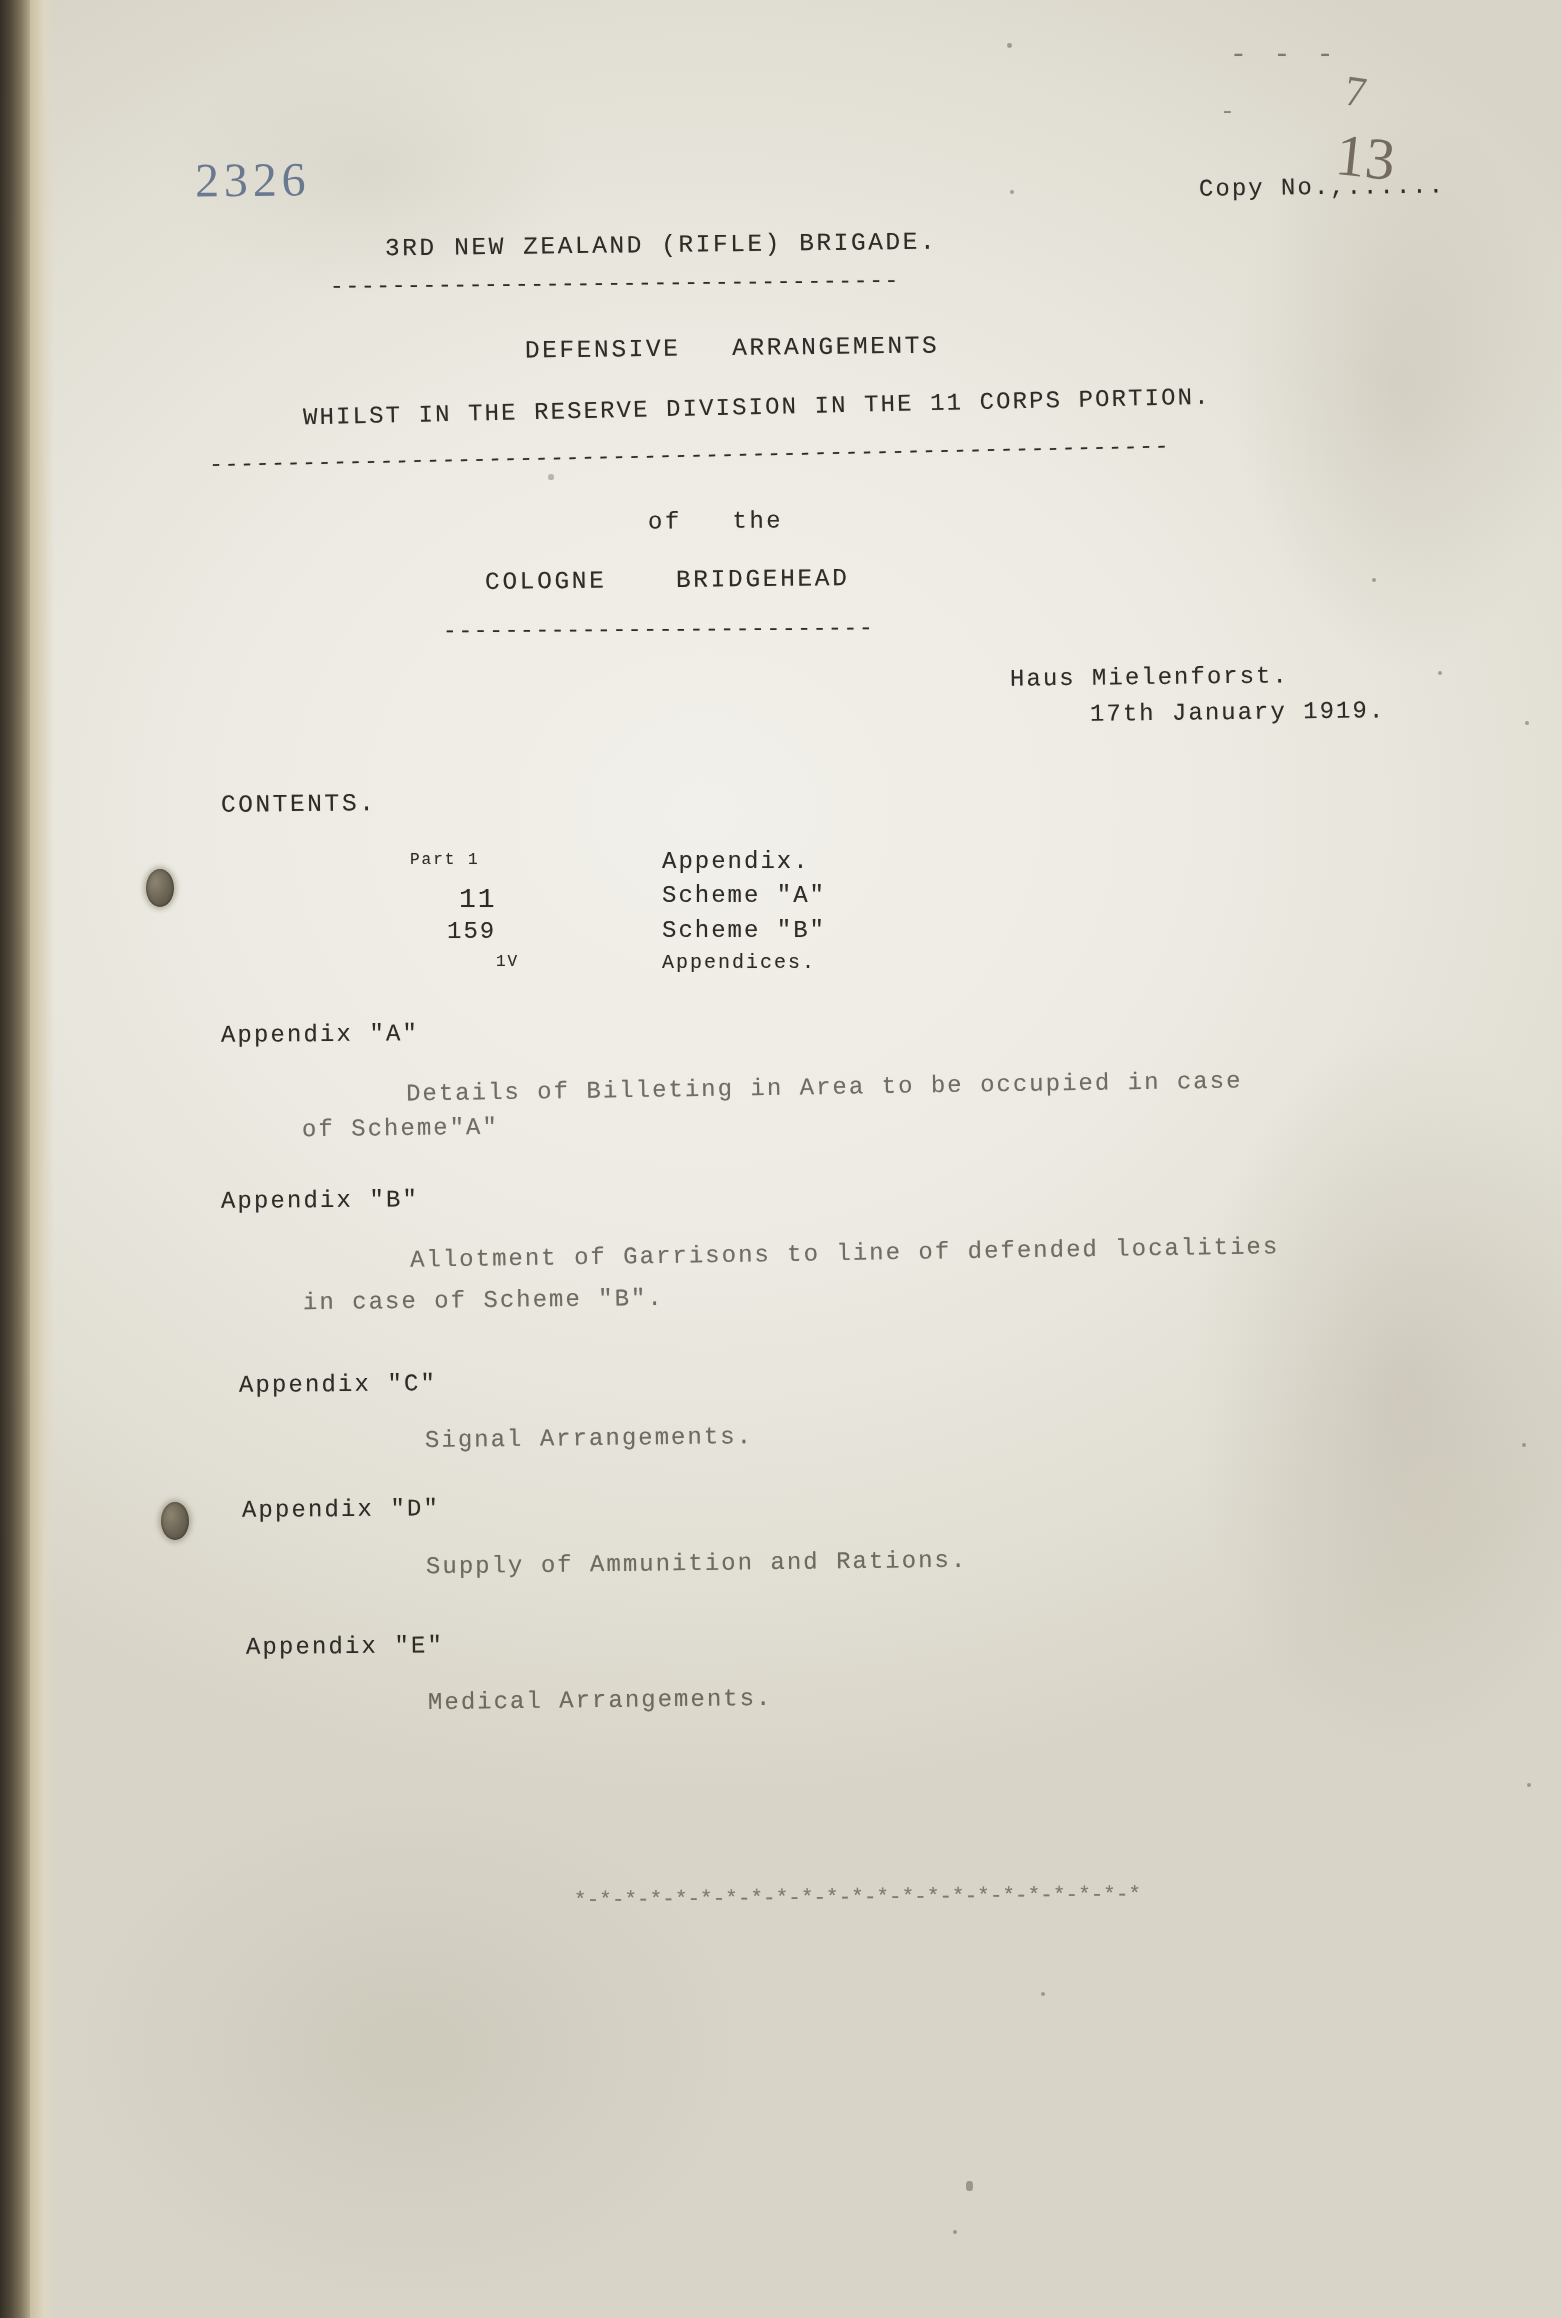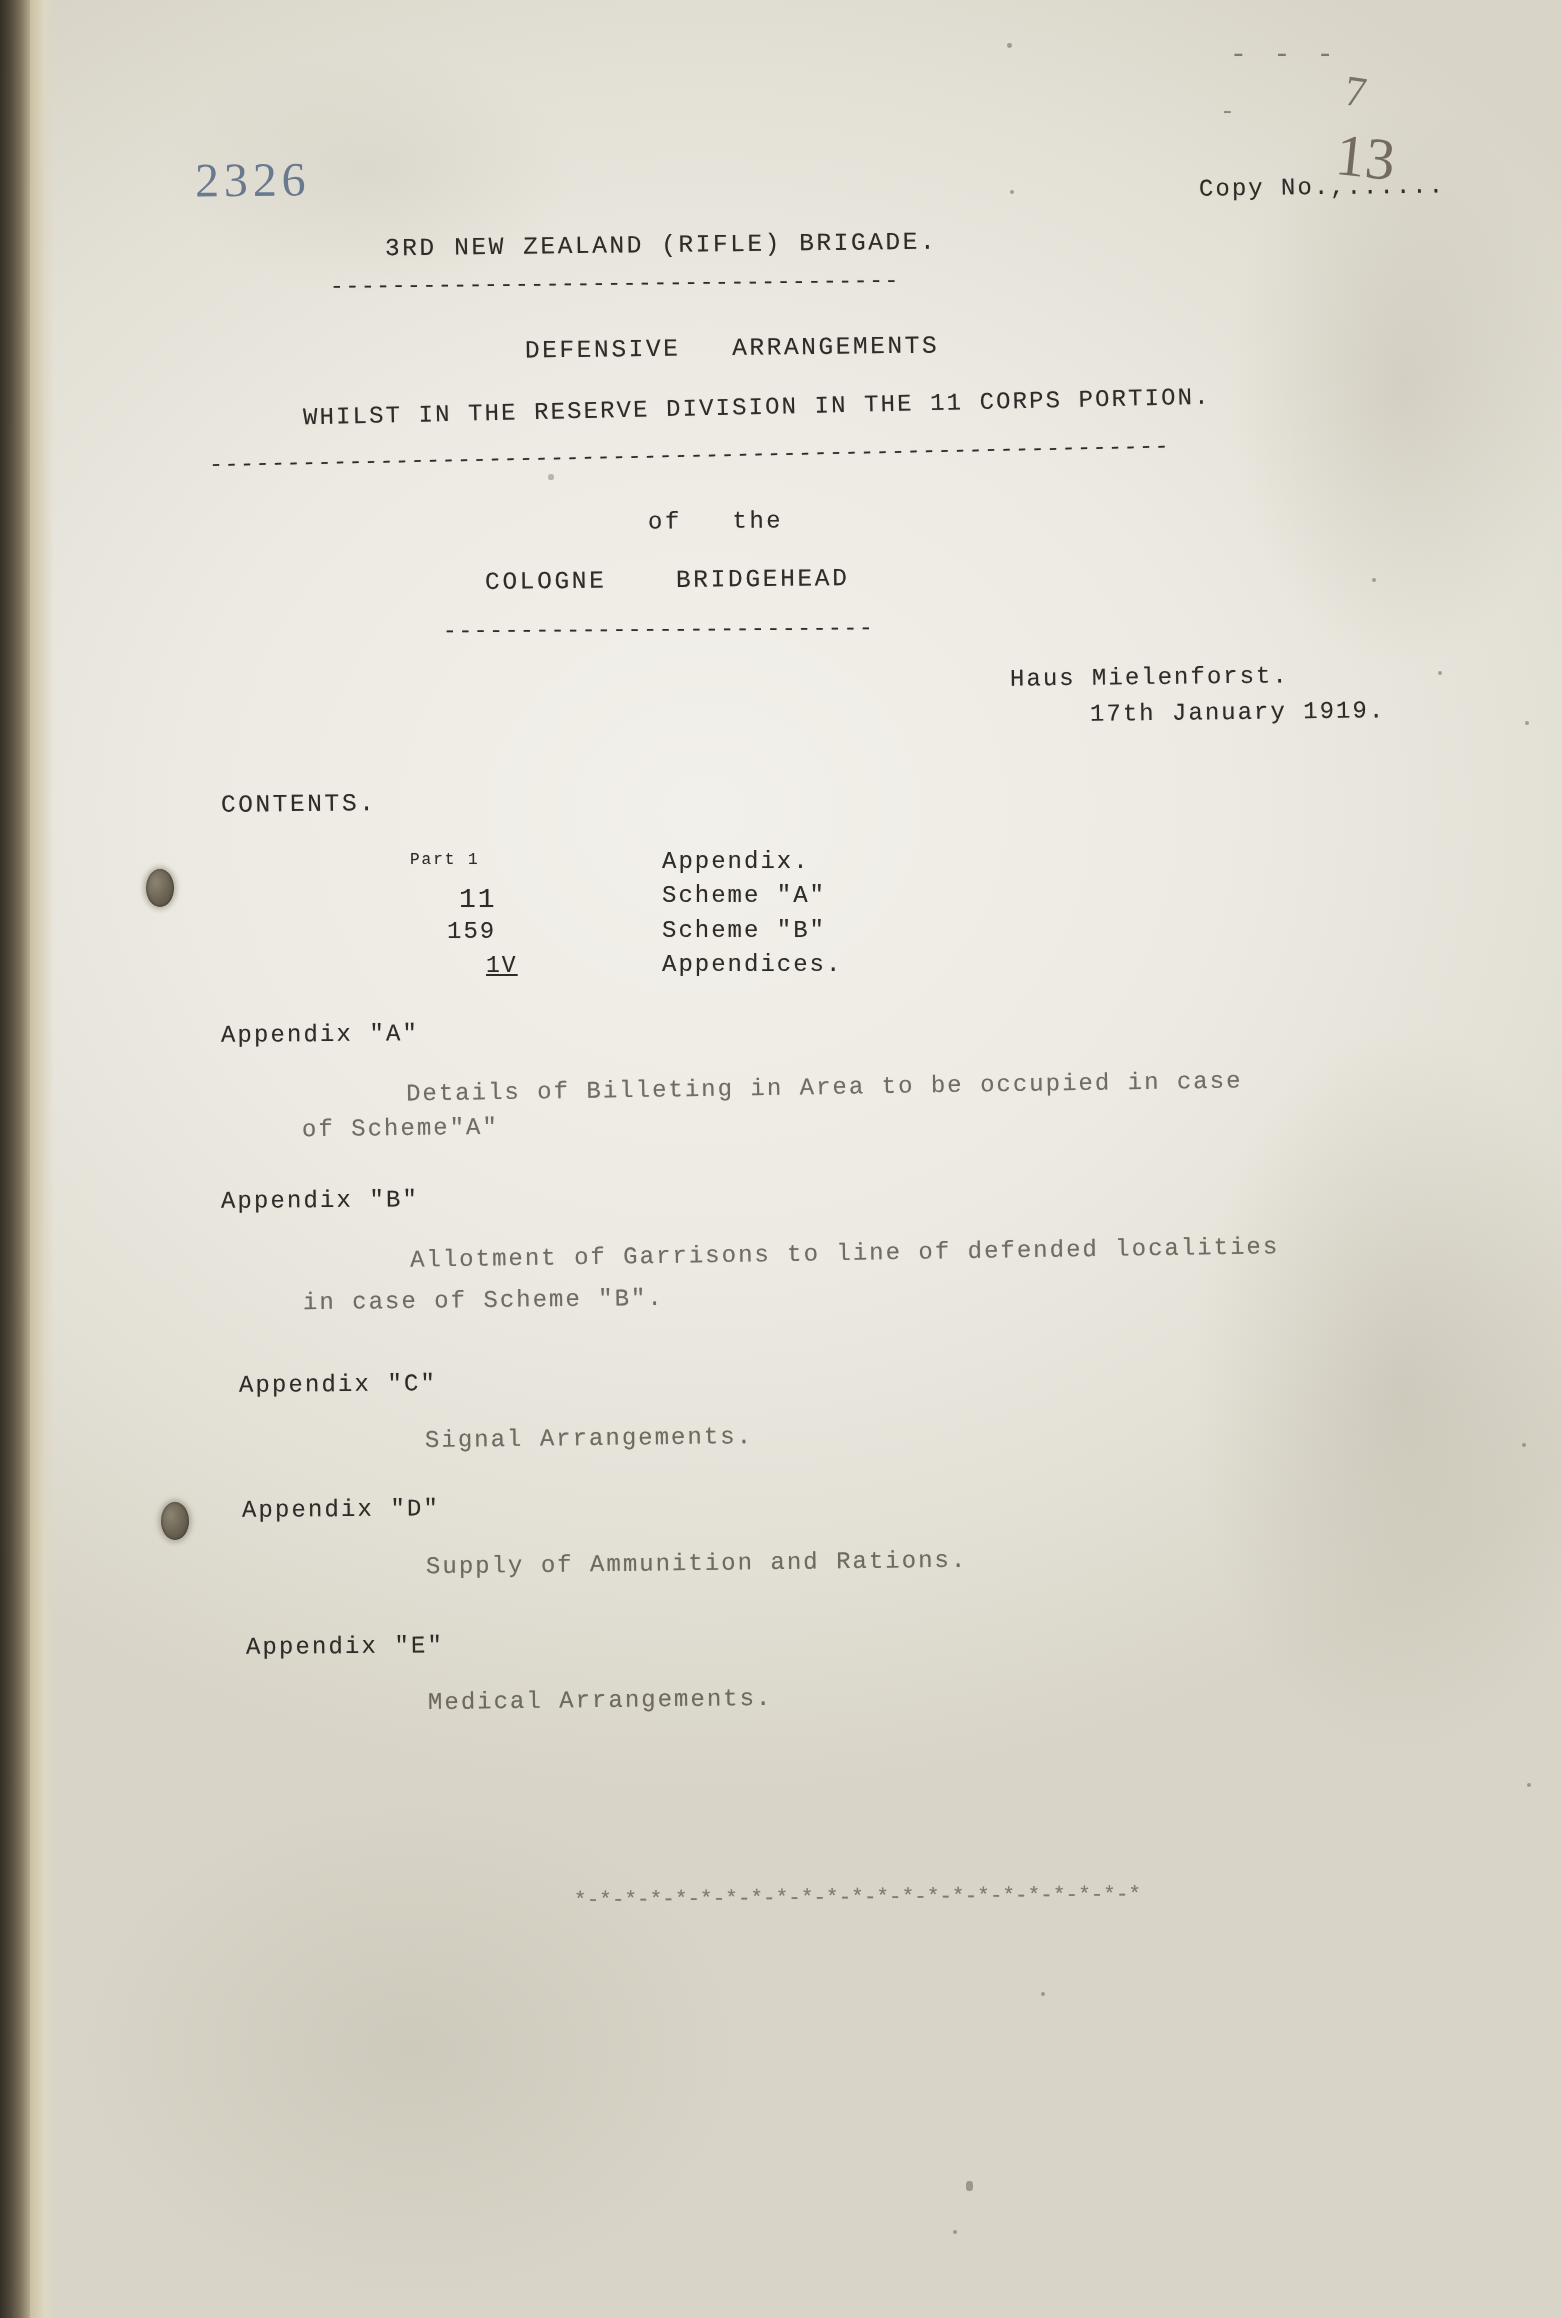--- a/index.html
+++ b/index.html
@@ -150,22 +150,22 @@
   <div>
     <div class="t" style="left:410px; top:851px; font-size:16px; letter-spacing:2px;">Part 1</div>
     <div class="t" style="left:662px; top:848px; font-size:24px; letter-spacing:2px;">Appendix.</div>
 
     <div class="t" style="left:459px; top:884px; font-size:28px; letter-spacing:2px;">11</div>
     <div class="t" style="left:662px; top:882px; font-size:24px; letter-spacing:2px;">Scheme "A"</div>
 
     <div class="t" style="left:447px; top:918px; font-size:24px; letter-spacing:2px;">159</div>
     <div class="t" style="left:662px; top:917px; font-size:24px; letter-spacing:2px;">Scheme "B"</div>
 
-    <div class="t" style="left:486px; top:953px; font-size:23px; letter-spacing:2px;text-decoration:underline;">1V</div>
-    <div class="t" style="left:662px; top:951px; font-size:24px; letter-spacing:2px;">Appendices.</div>
+    <div class="t" style="left:496px; top:953px; font-size:16px; letter-spacing:2px;">1V</div>
+    <div class="t" style="left:662px; top:951px; font-size:20px; letter-spacing:2px;">Appendices.</div>
   </div>
 
   <div>
 
     <div class="t" style="left:221px; top:1021px; font-size:24px; letter-spacing:2.1px; transform:rotate(-0.5deg);">Appendix "A"</div>
     <div class="t faded" style="left:406px; top:1074px; font-size:24px; letter-spacing:2px; transform:rotate(-0.9deg);">Details of Billeting in Area to be occupied in case</div>
     <div class="t faded" style="left:302px; top:1115px; font-size:24px; letter-spacing:2px; transform:rotate(-0.7deg);">of Scheme"A"</div>
 
     <div class="t" style="left:221px; top:1187px; font-size:24px; letter-spacing:2.1px; transform:rotate(-0.5deg);">Appendix "B"</div>
     <div class="t faded" style="left:410px; top:1240px; font-size:24px; letter-spacing:2px; transform:rotate(-0.9deg);">Allotment of Garrisons to line of defended localities</div>

